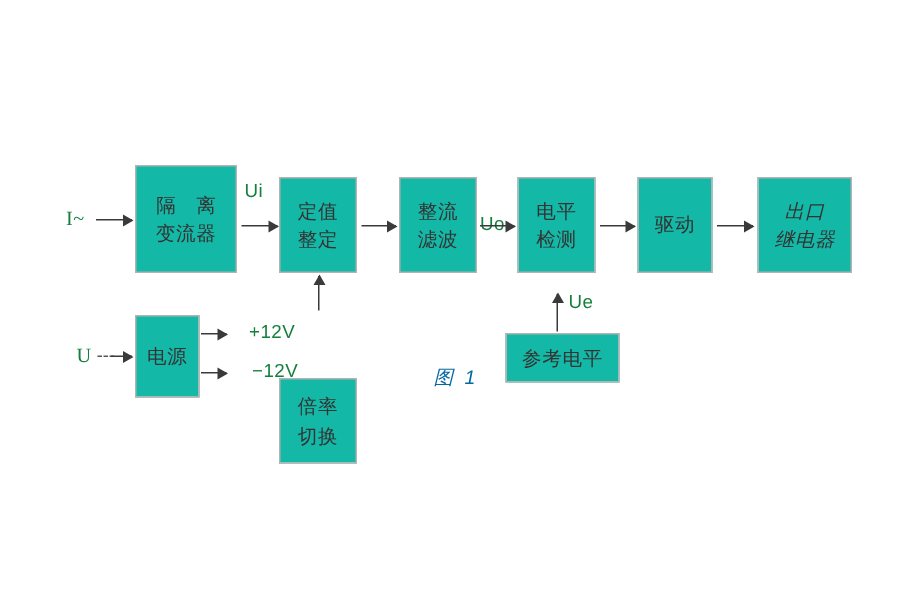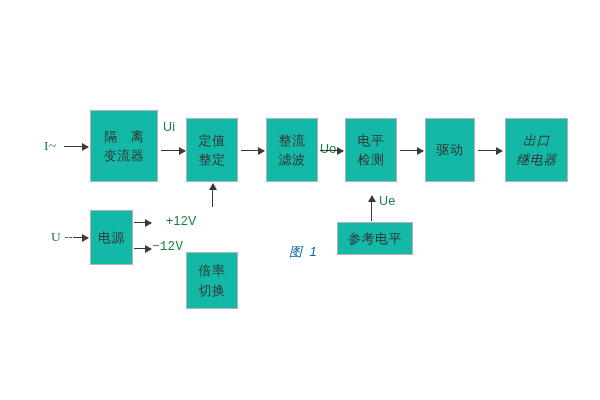--- a/index.html
+++ b/index.html
@@ -149,21 +149,21 @@
   <div class="arrow-h" style="left:74px; top:237px; width:14px;"></div>
 
   <div class="box" style="left:90px; top:210px; width:43px; height:55px;">
     <span class="ln">电源</span>
   </div>
 
   <div class="arrow-h" style="left:134px; top:222px; width:17px;"></div>
   <div class="lbl" style="left:154px; top:214px;margin-left:12px;">+12V</div>
 
   <div class="arrow-h" style="left:134px; top:248px; width:17px;"></div>
-  <div class="lbl" style="left:152px; top:240px;font-family:Liberation Mono, monospace;">−12V</div>
+  <div class="lbl" style="left:168px; top:240px;">−12V</div>
 
   <div class="box" style="left:186px; top:208px; width:52px; height:57px;margin-top:44px;">
     <span class="ln">倍率</span>
     <span class="ln">切换</span>
   </div>
   <div class="arrow-v-up" style="left:212px; top:184px; height:23px;"></div>
 
   <div class="box" style="left:337px; top:222px; width:76px; height:33px;">
     <span class="ln">参考电平</span>
   </div>

